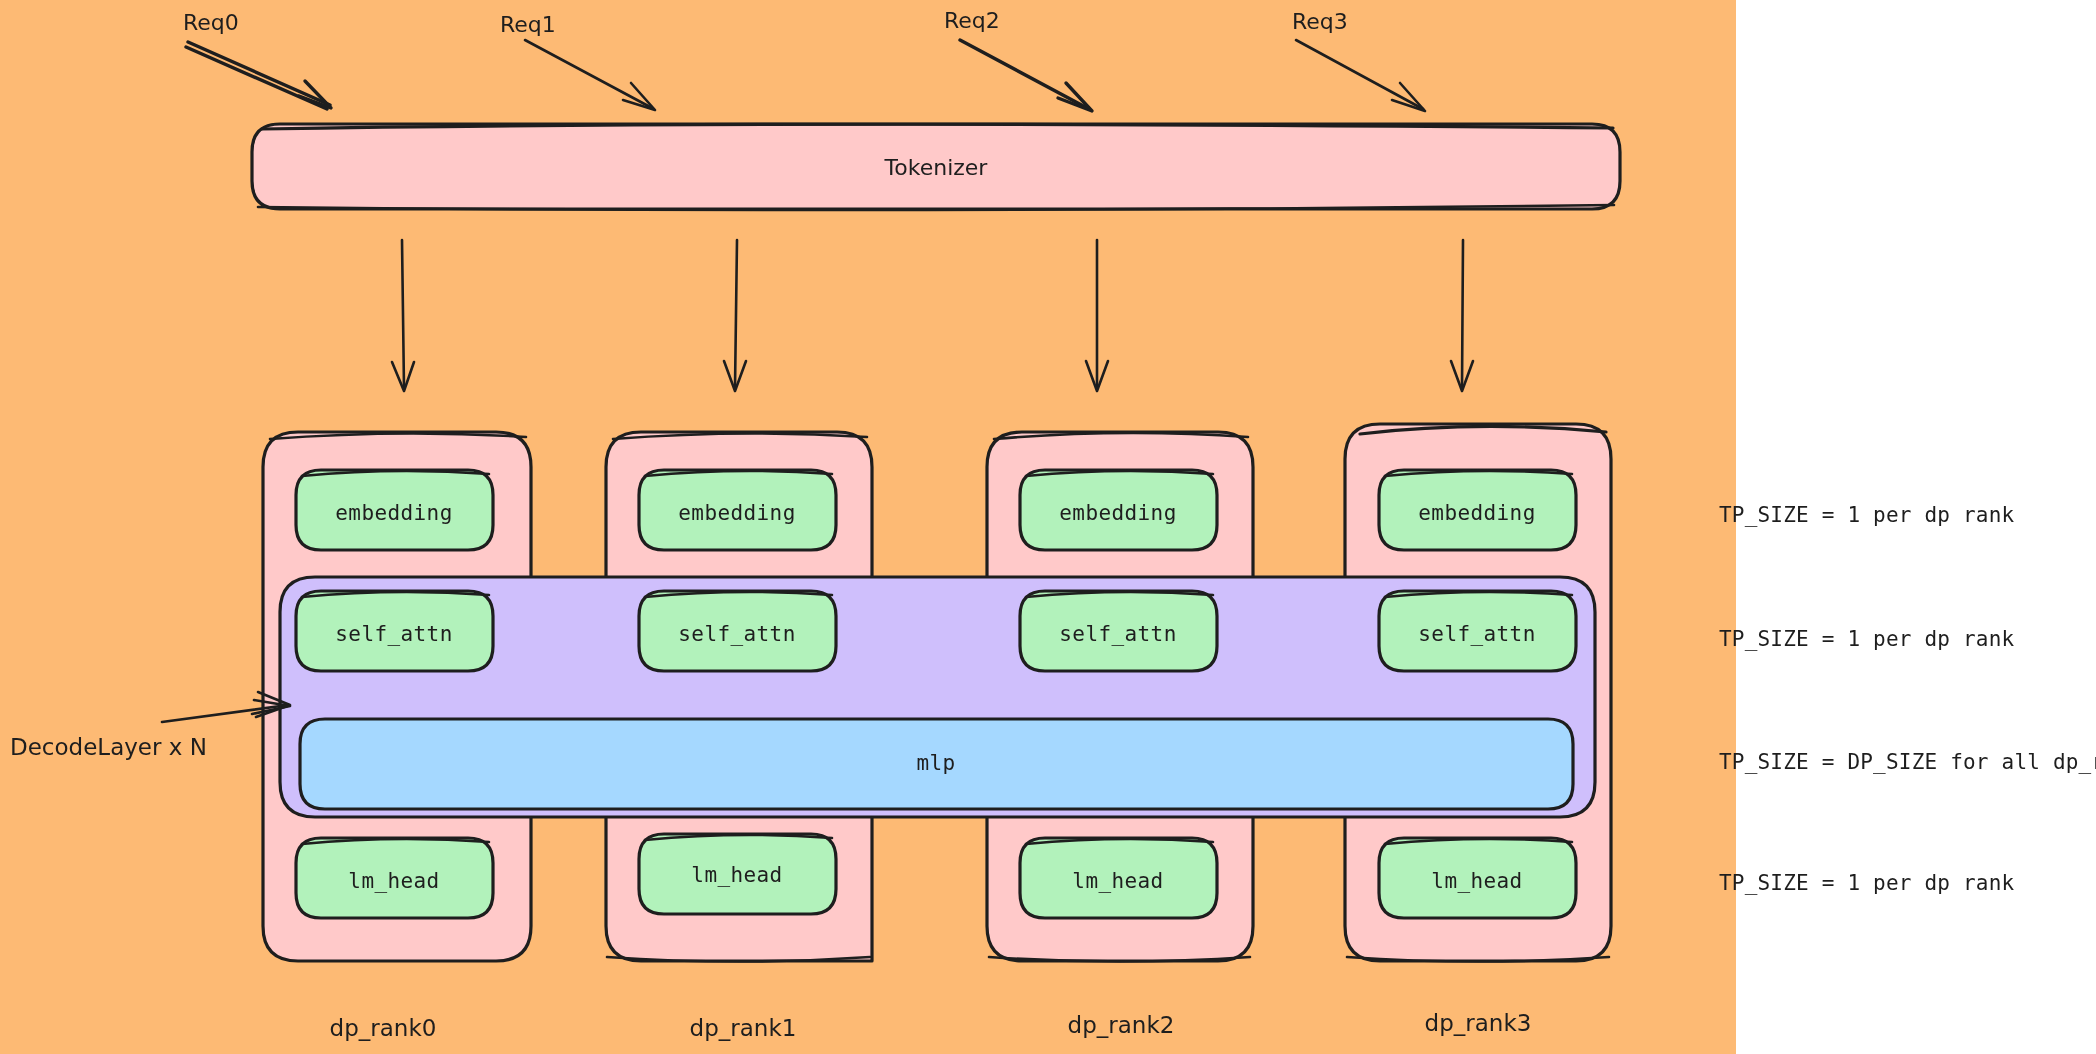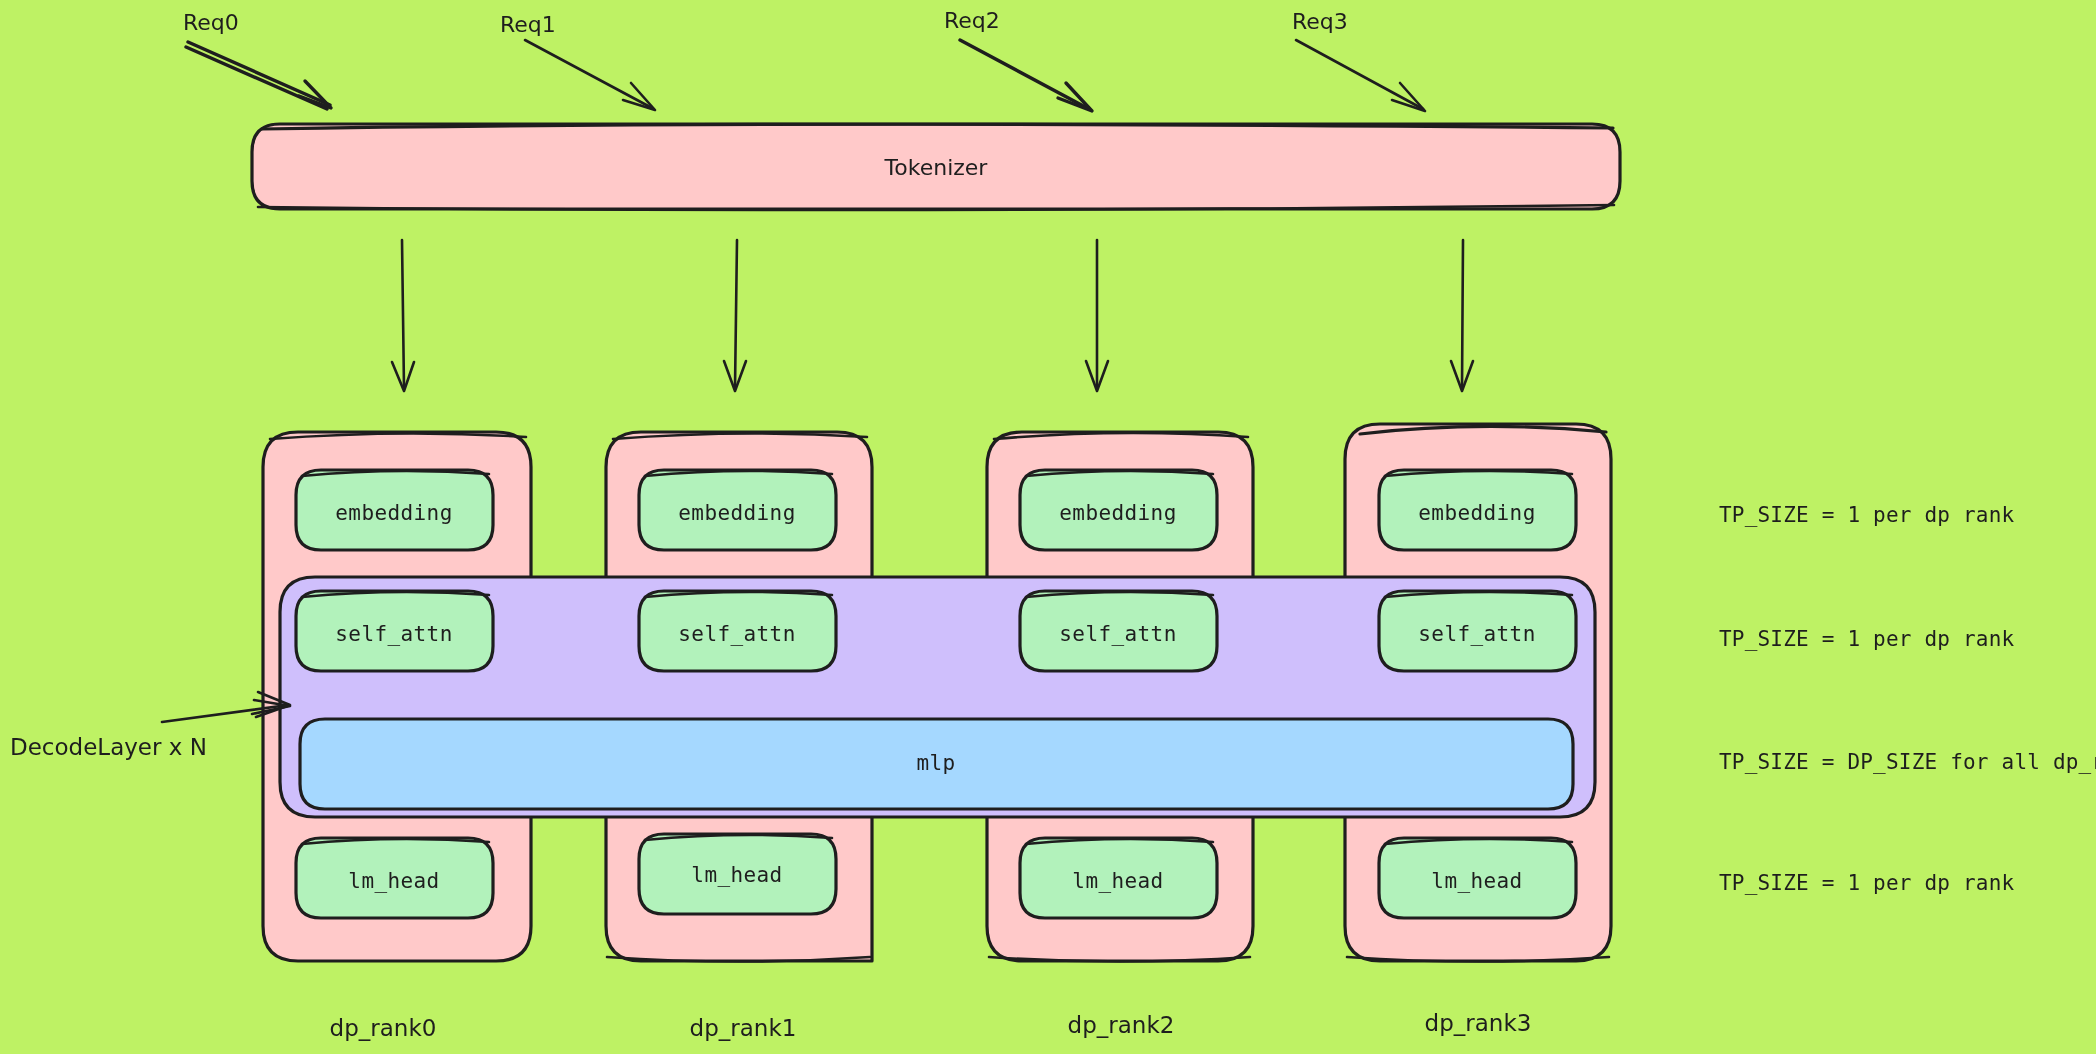--- a/index.html
+++ b/index.html
@@ -9,23 +9,23 @@
     background: #ffffff;
   }
   body {
     width: 2096px;
     height: 1054px;
     overflow: hidden;
     font-family: "DejaVu Sans", sans-serif;
   }
   #diagram-root {
     position: relative;
-    width: 2096px;
+    width: 1736px;
     height: 1054px;
-    background: #bef264;
+    background: #fdba74;
   }
   svg.canvas {
     position: absolute;
     top: 0;
     left: 0;
     width: 2096px;
     height: 1054px;
     display: block;
   }
   

